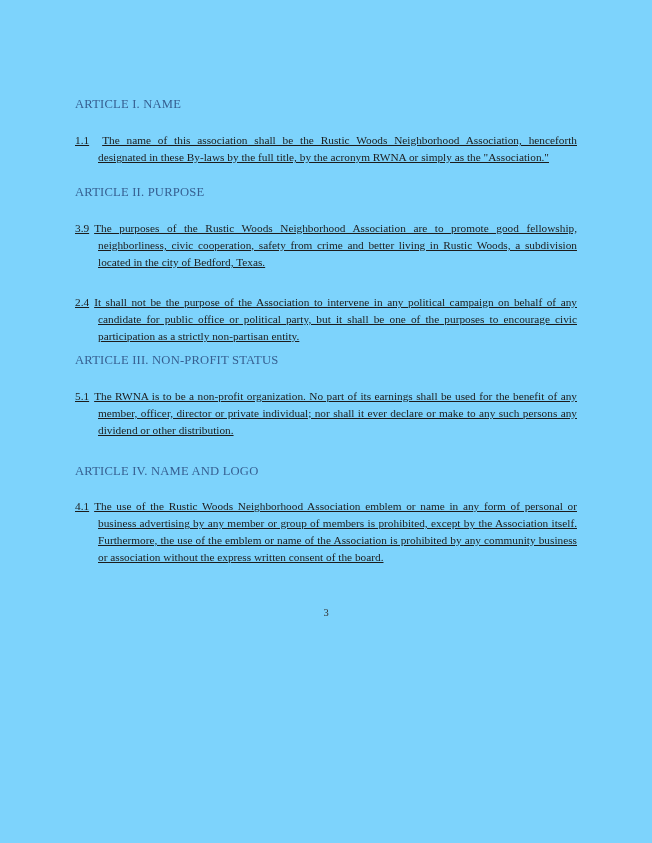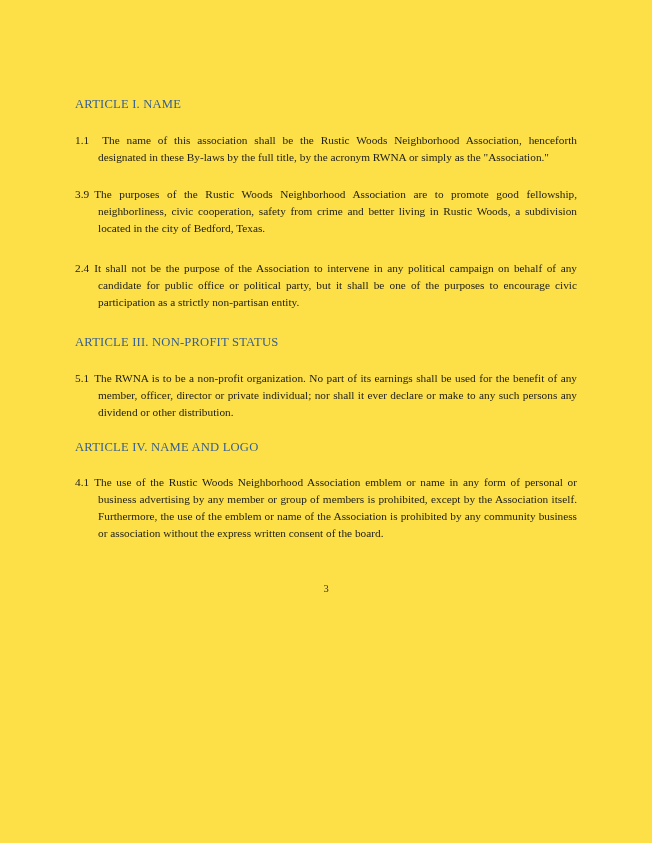--- a/index.html
+++ b/index.html
@@ -4,47 +4,48 @@
 <style>
   html, body {
     margin: 0;
     padding: 0;
     background: #ffffff;
   }
   .page {
     position: relative;
     width: 652px;
     height: 843px;
-    background: #fde047;
+    background: #7dd3fc;
     overflow: hidden;
     box-sizing: border-box;
     padding: 96px 75px 0 75px;
     font-family: "Liberation Serif", "DejaVu Serif", serif;
     color: #1c1c1c;
   }
   .article-heading {
     margin: 0;
     font-size: 12.6px;
     line-height: 16px;
     font-weight: normal;
     color: #365f91;
     letter-spacing: 0.2px;
     font-family: "Liberation Serif", "DejaVu Serif", serif;
   }
   .mt-18 { margin-top: 18px; }
-  .mt-23h { margin-top: 23px; }
-  .mt-26h { margin-top: 18px; }
+  .mt-23h { margin-top: 7px; }
+  .mt-26h { margin-top: 24px; }
   .clause {
     margin: 0;
     font-size: 11.3px;
     line-height: 17px;
     text-align: justify;
     padding-left: 23px;
     text-indent: -23px;
     color: #1c1c1c;
+    text-decoration: underline;
   }
   .mt-20 { margin-top: 20px; }
   .mt-22 { margin-top: 22px; }
   .mt-23 { margin-top: 23px; }
   .mt-19 { margin-top: 19px; }
   .clause .num { margin-right: 5px; }
   .clause .num-wide { margin-right: 13px; }
   .page-number {
     margin-top: 40px;
     text-align: center;
@@ -57,20 +58,21 @@
 <body>
 
 <div class="page">
 
   <section>
     <h2 class="article-heading">ARTICLE I. NAME</h2>
     <p class="clause mt-20"><span class="num num-wide">1.1</span><span>The name of this association shall be the Rustic Woods Neighborhood Association, henceforth designated in these By-laws by the full title, by the acronym RWNA or simply as the "Association."</span></p>
   </section>
 
   <section>
+    <h2 class="article-heading mt-18">ARTICLE II. PURPOSE</h2>
     <p class="clause mt-20"><span class="num">3.9</span><span>The purposes of the Rustic Woods Neighborhood Association are to promote good fellowship, neighborliness, civic cooperation, safety from crime and better living in Rustic Woods, a subdivision located in the city of Bedford, Texas.</span></p>
     <p class="clause mt-23"><span class="num">2.4</span><span>It shall not be the purpose of the Association to intervene in any political campaign on behalf of any candidate for public office or political party, but it shall be one of the purposes to encourage civic participation as a strictly non-partisan entity.</span></p>
   </section>
 
   <section>
     <h2 class="article-heading mt-23h">ARTICLE III. NON-PROFIT STATUS</h2>
     <p class="clause mt-20"><span class="num">5.1</span><span>The RWNA is to be a non-profit organization. No part of its earnings shall be used for the benefit of any member, officer, director or private individual; nor shall it ever declare or make to any such persons any dividend or other distribution.</span></p>
   </section>
 
   <section>

